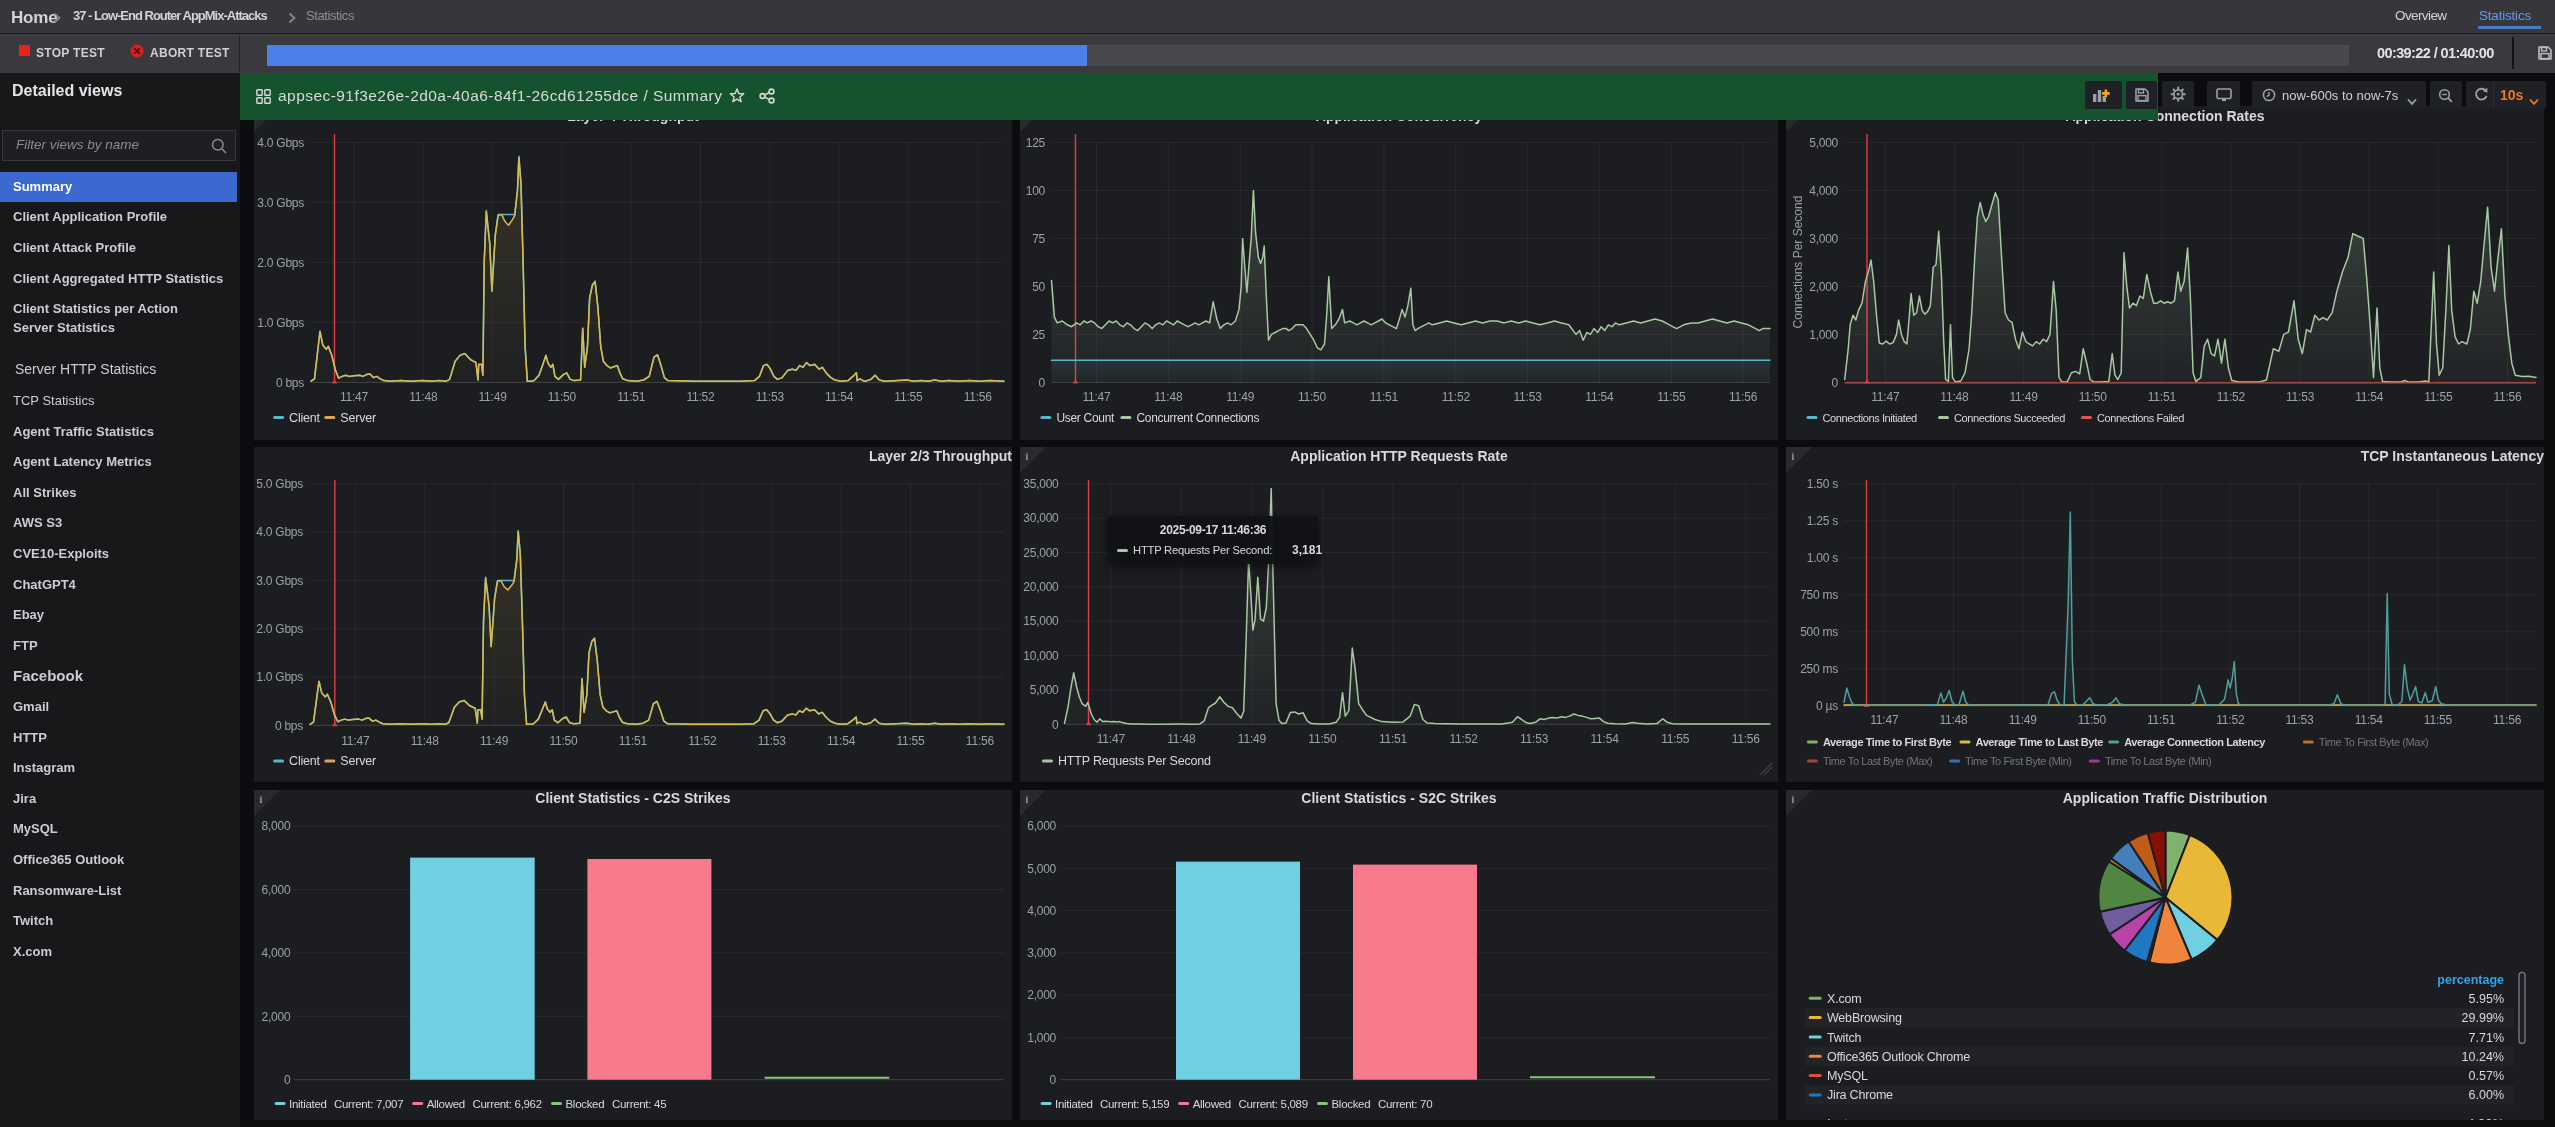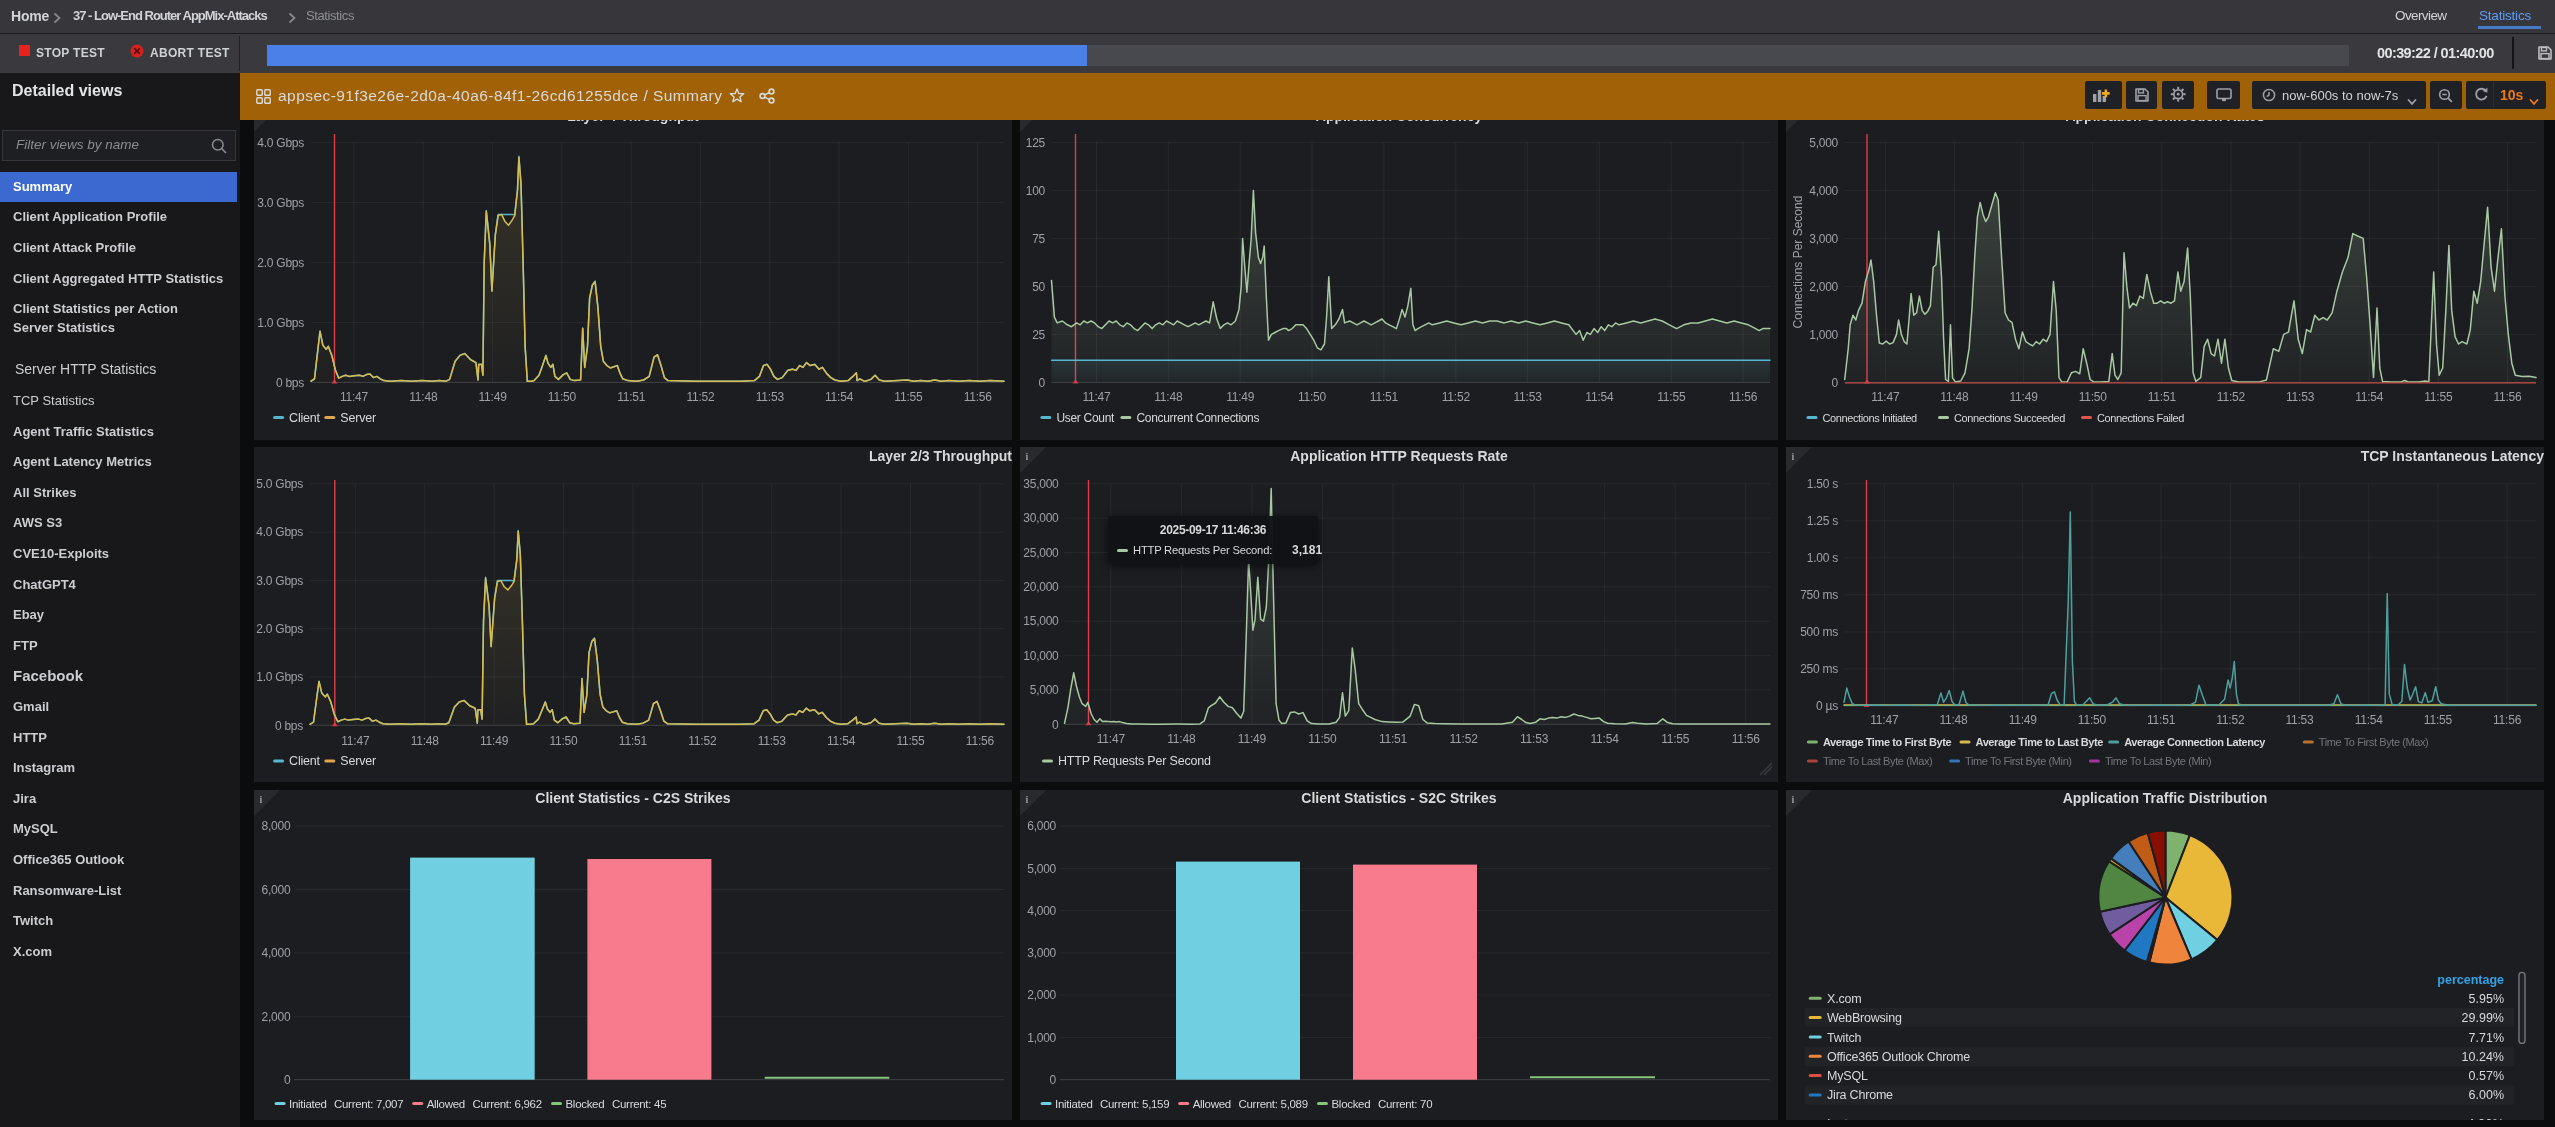--- a/index.html
+++ b/index.html
@@ -1,20 +1,20 @@
 <!DOCTYPE html>
 <html><head><meta charset="utf-8">
 <style>
 *{margin:0;padding:0}
 body{width:2555px;height:1127px;background:#0b0c0e;font-family:"Liberation Sans",sans-serif;overflow:hidden;position:relative}
 </style></head>
 <body>
 
 <div style="position:absolute;left:0;top:0;width:2555px;height:33px;background:#37373b;border-bottom:1px solid #1a1a1d">
- <span style="position:absolute;left:11px;top:8px;font-size:14px;font-weight:bold;letter-spacing:-0.2px;color:#d2d3d5">Home</span>
+ <span style="position:absolute;left:11px;top:8px;font-size:17px;font-weight:bold;letter-spacing:-0.2px;color:#d2d3d5">Home</span>
  <span style="position:absolute;left:52px;top:10px"><svg width="10" height="12" viewBox="0 0 10 12">
         <path d="M2.5 1.5 L7.5 6 L2.5 10.5" fill="none" stroke="#85878b" stroke-width="1.8"></path>
       </svg></span>
  <span style="position:absolute;left:73px;top:8px;font-size:13px;font-weight:bold;letter-spacing:-1.0px;color:#d2d3d5">37 - Low-End Router AppMix-Attacks</span>
  <span style="position:absolute;left:287px;top:10px"><svg width="10" height="12" viewBox="0 0 10 12">
         <path d="M2.5 1.5 L7.5 6 L2.5 10.5" fill="none" stroke="#85878b" stroke-width="1.8"></path>
       </svg></span>
  <span style="position:absolute;left:306px;top:8px;font-size:13px;letter-spacing:-0.4px;color:#8e9093">Statistics</span>
  <span style="position:absolute;left:2395px;top:8px;font-size:13.5px;letter-spacing:-0.6px;color:#d2d3d5">Overview</span>
  <span style="position:absolute;left:2479px;top:8px;font-size:13.5px;letter-spacing:-0.2px;color:#5e9bf7">Statistics</span>
@@ -646,21 +646,21 @@
         <rect x="19" y="295.2" width="709" height="19.4" fill="rgba(255,255,255,0.028)"></rect>
         <rect x="22.7" y="303.4" width="13" height="3" rx="1.5" fill="#1F78C1"></rect>
         <text x="41" y="309.4" font-size="12.5" letter-spacing="-0.2" fill="#d8d9da">Jira Chrome</text>
         <text x="718" y="309.4" text-anchor="end" font-size="12.5" fill="#d8d9da">6.00%</text>
         <text x="41" y="337.5" font-size="13" fill="#d8d9da">Instagram</text>
         <text x="718" y="337.5" text-anchor="end" font-size="13" fill="#d8d9da">4.90%</text>
         <rect x="733" y="182.4" width="6" height="71" rx="3" fill="#202126" stroke="#76777c" stroke-width="1.4"></rect>
       </svg></div>
   </div>
 
-<div style="position:absolute;left:240px;top:73px;width:2315px;height:46.5px;background:#a16207;z-index:10">
+<div style="position:absolute;left:240px;top:73px;width:1918px;height:46.5px;background:#14532d;z-index:10">
  <span style="position:absolute;left:16px;top:16px"><svg width="15" height="15" viewBox="0 0 15 15">
         <rect x="0.8" y="0.8" width="5.4" height="5.4" rx="0.8" fill="none" stroke="#d8d9da" stroke-width="1.4"></rect>
         <rect x="0.8" y="8.8" width="5.4" height="5.4" rx="0.8" fill="none" stroke="#d8d9da" stroke-width="1.4"></rect>
         <rect x="8.8" y="0.8" width="5.4" height="5.4" rx="0.8" fill="none" stroke="#d8d9da" stroke-width="1.4"></rect>
         <rect x="8.8" y="8.8" width="5.4" height="5.4" rx="0.8" fill="none" stroke="#d8d9da" stroke-width="1.4"></rect>
       </svg></span>
  <span style="position:absolute;left:38px;top:14px;font-size:15.5px;letter-spacing:0.45px;color:#d8d9da">appsec-91f3e26e-2d0a-40a6-84f1-26cd61255dce / Summary</span>
  <span style="position:absolute;left:489px;top:15px"><svg width="16" height="16" viewBox="0 0 16 16">
         <polygon points="8.0,1.0 9.8,5.5 14.7,5.8 10.9,9.0 12.1,13.7 8.0,11.1 3.9,13.7 5.1,9.0 1.3,5.8 6.2,5.5" fill="none" stroke="#d8d9da" stroke-width="1.4" stroke-linejoin="round"></polygon>
       </svg></span>

